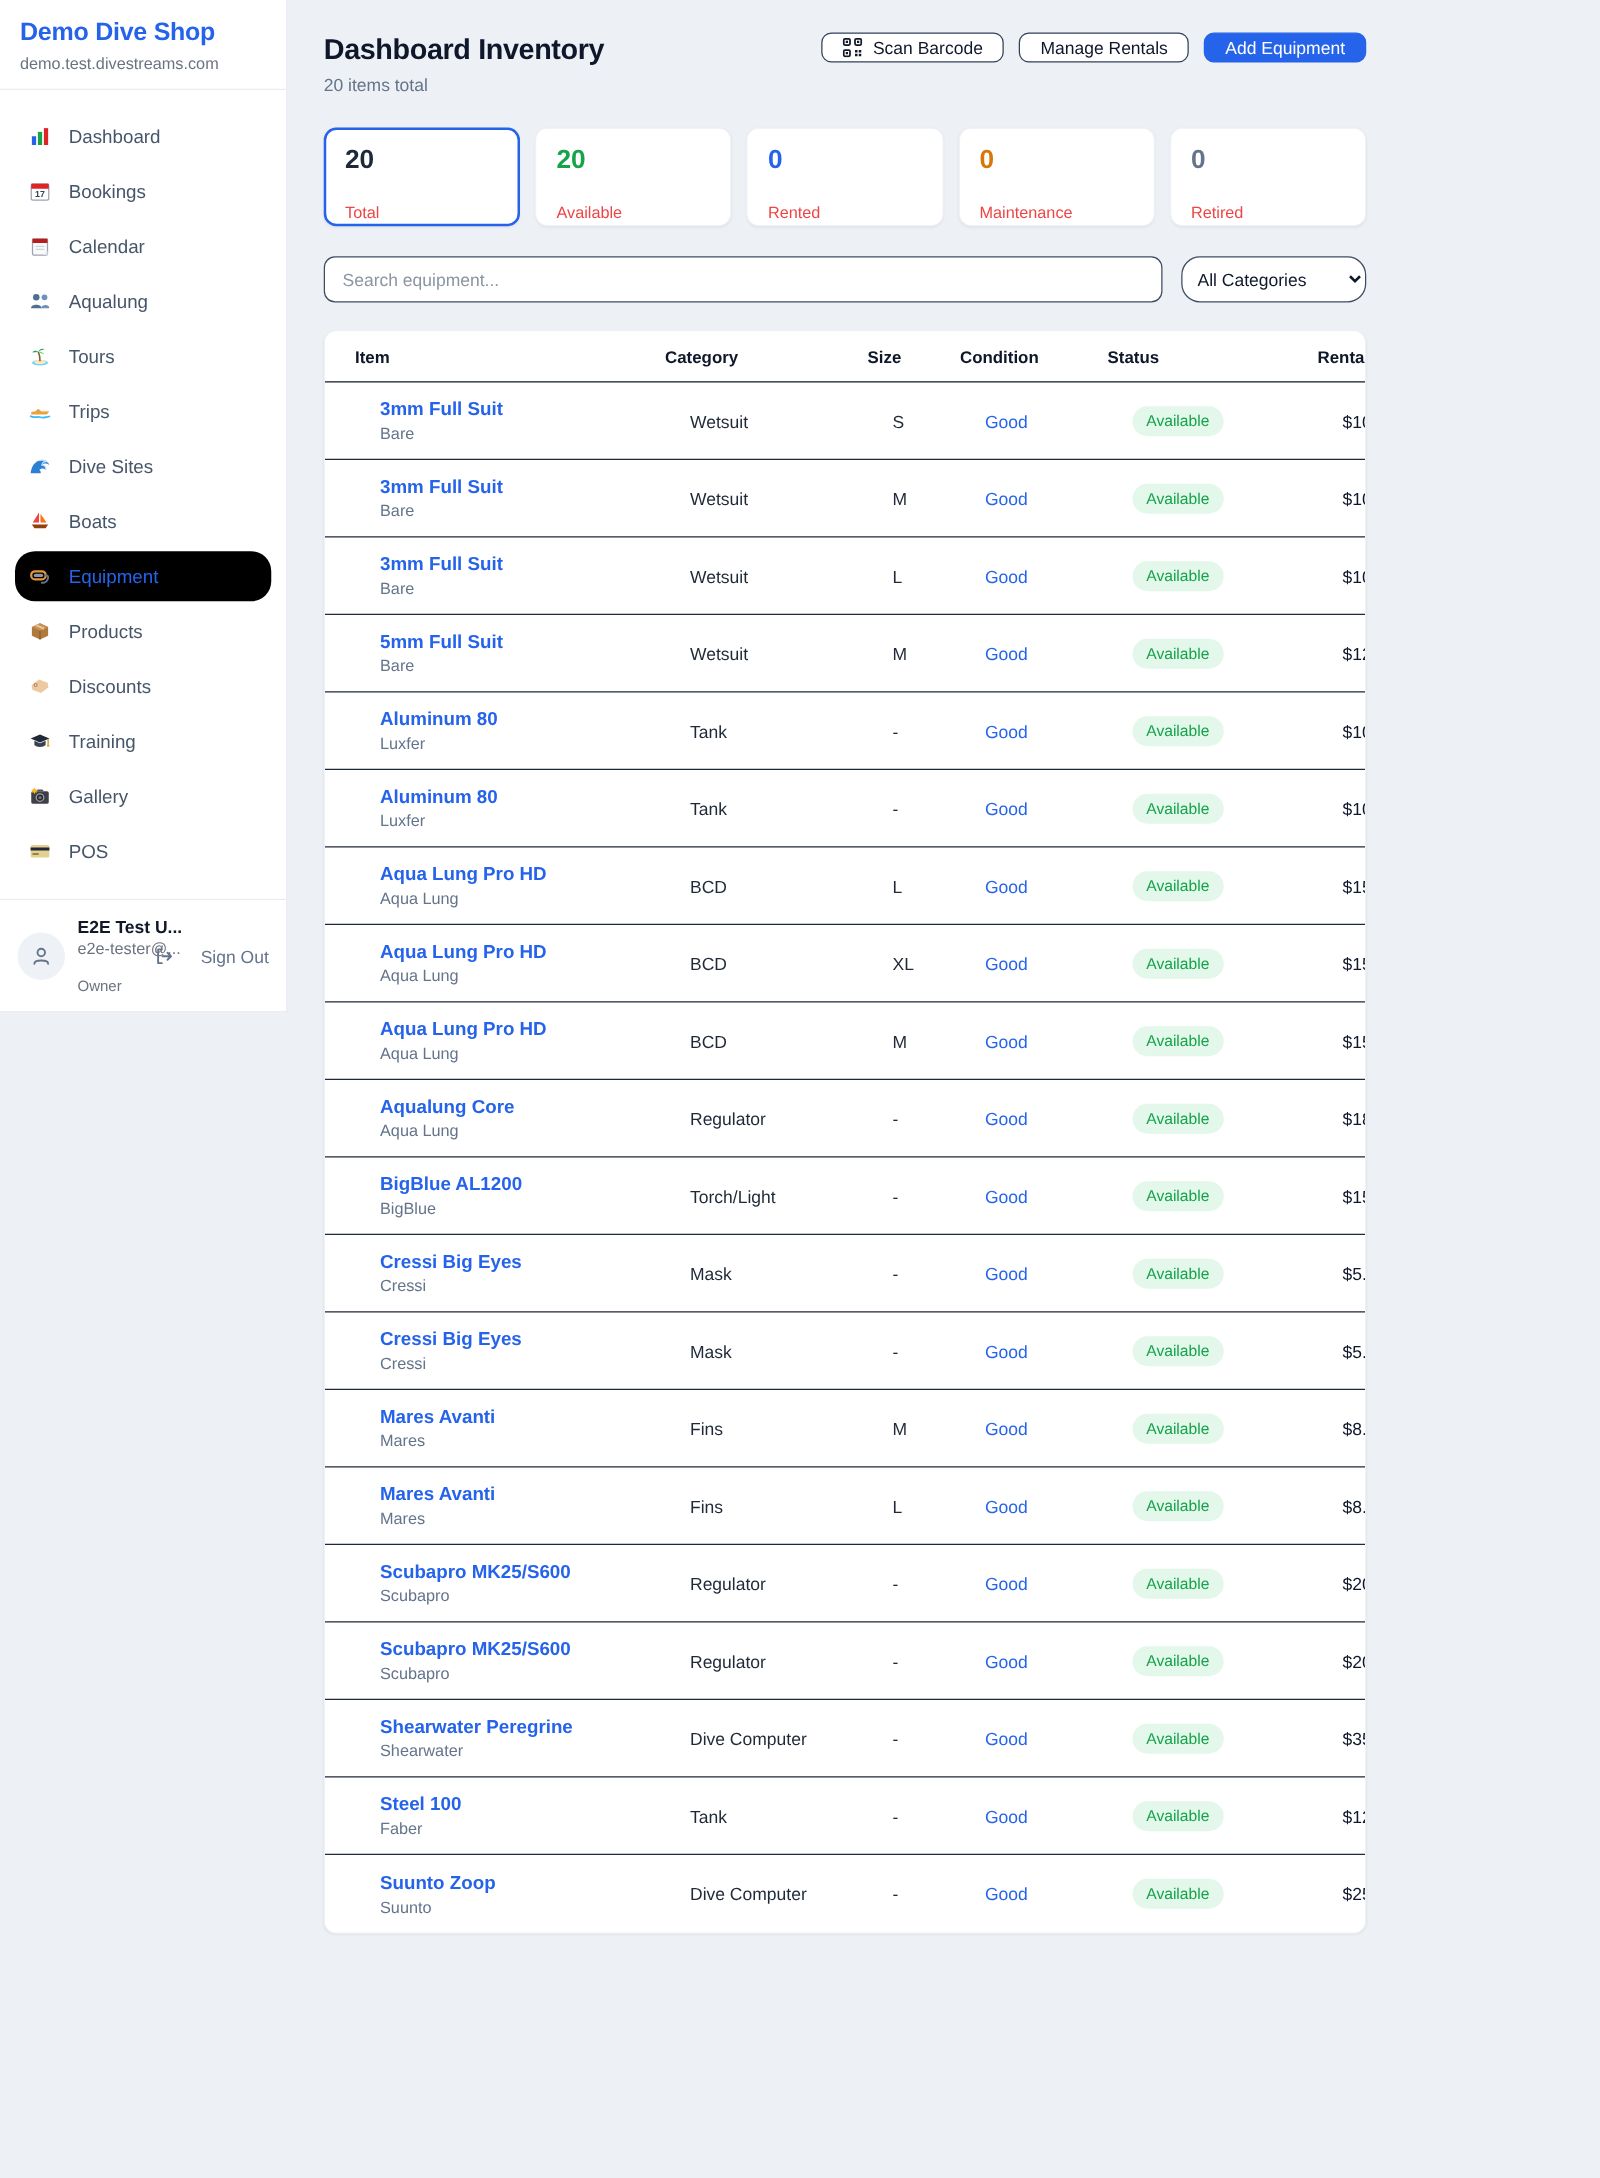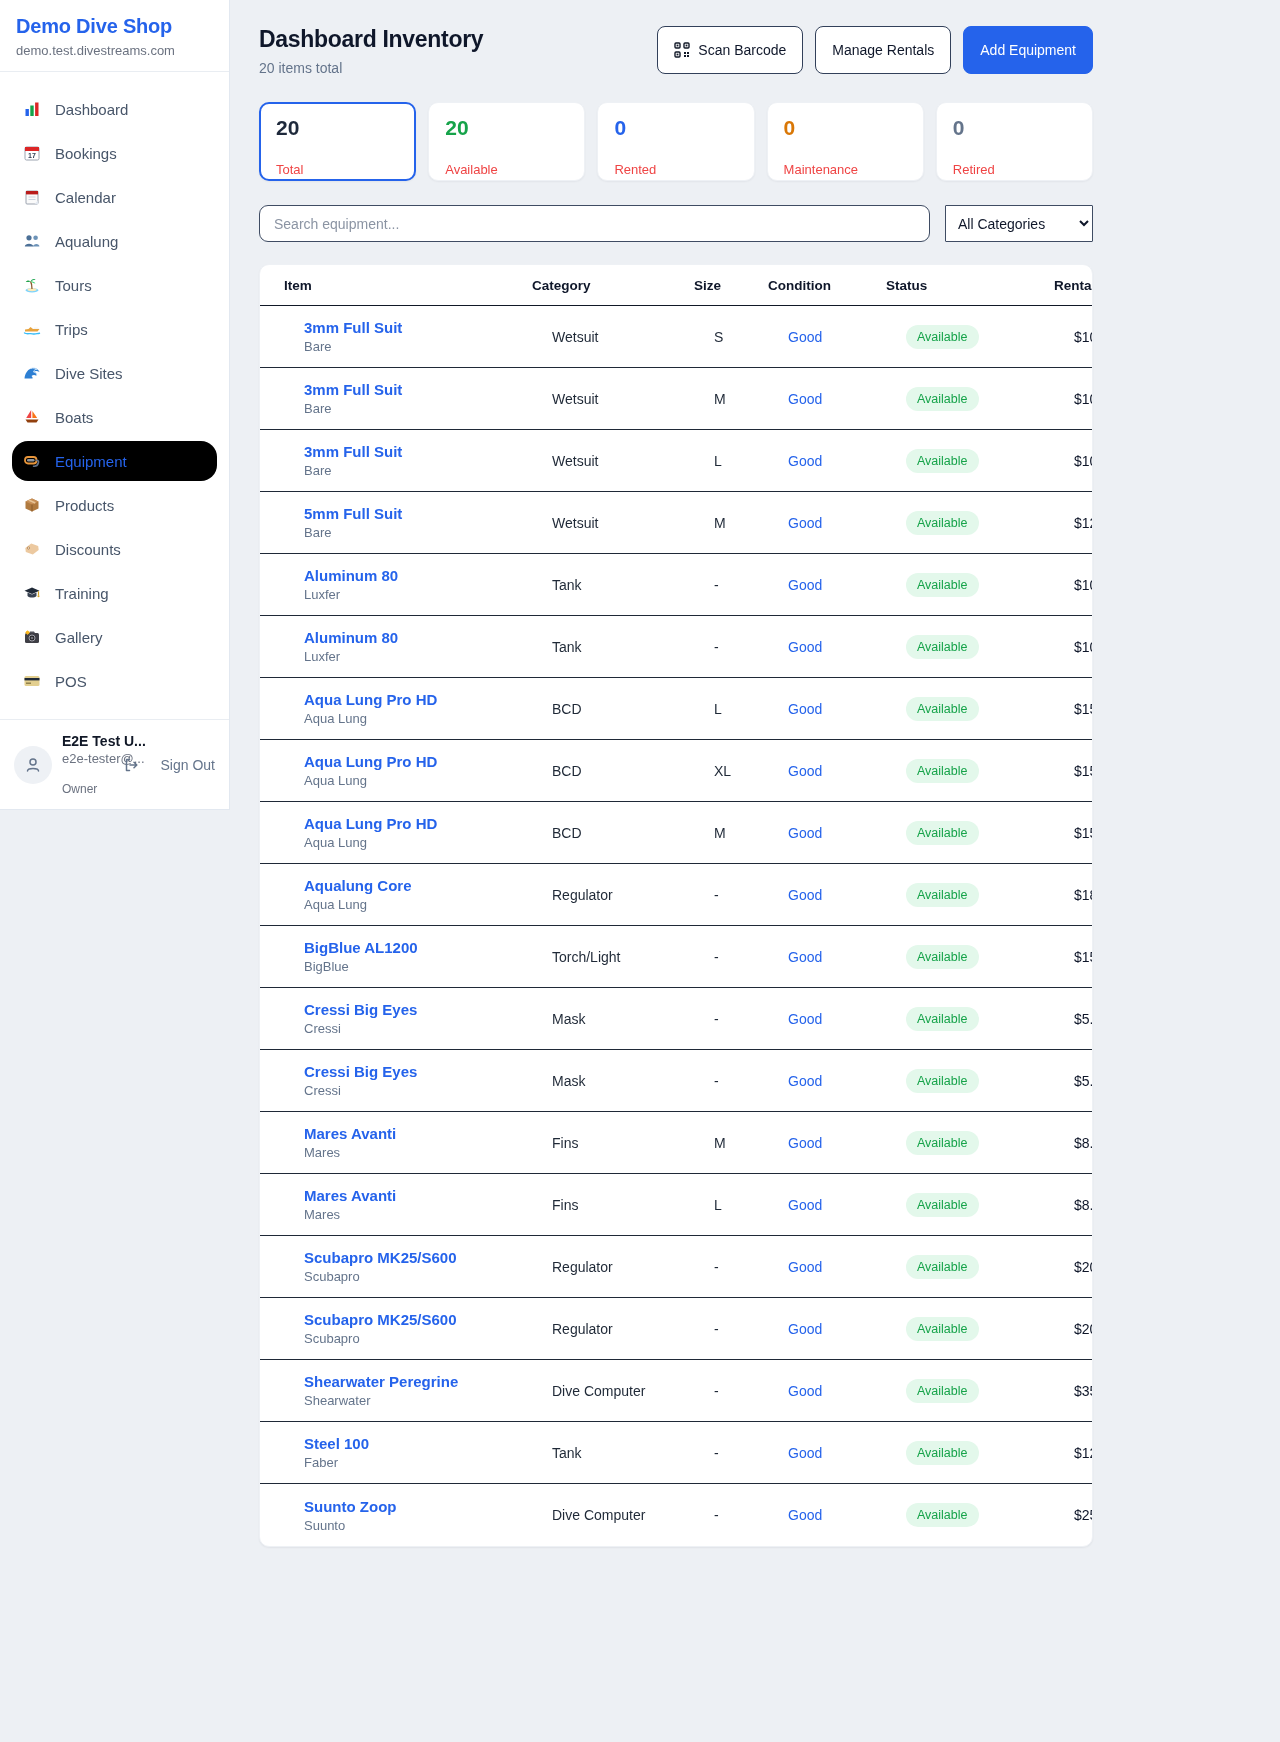--- a/index.html
+++ b/index.html
@@ -44,21 +44,21 @@
     display:flex; align-items:center; gap:22px; color:#64748b; font-size:14px;
     cursor:pointer; white-space:nowrap; flex:0 0 auto;
   }
   
   .main { padding:26px 0 0 29px; width:863px; }
   .page-head { display:flex; justify-content:space-between; align-items:flex-start; margin-bottom:26px; }
   .page-title { font-size:23px; font-weight:bold; color:#0f172a; letter-spacing:-0.3px; }
   .page-sub { font-size:14px; color:#64748b; margin-top:7px; }
   .head-actions { display:flex; gap:12px; align-items:center; }
   .btn {
-    height:48px; border-radius:8px; font-size:14px; font-weight:500;
+    height:24px; border-radius:8px; font-size:14px; font-weight:500;
     display:inline-flex; align-items:center; gap:8px; padding:0 16px;
     background:#ffffff; border:1px solid #32405a; color:#0f172a; cursor:pointer;
     font-family:"Liberation Sans", sans-serif;
   }
   .btn-primary { background:#2563eb; border-color:#2563eb; color:#ffffff; font-weight:500; }
   
   .stats { display:flex; gap:12px; margin-bottom:24px; }
   .stat-card {
     flex:1; background:#ffffff; border-radius:10px; padding:13px 16px;
     border:1px solid #eef1f5; box-shadow:0 1px 2px rgba(15,23,42,0.05);
@@ -69,21 +69,21 @@
   .stat-label { font-size:13px; color:#ef4444; margin-top:22px; }
   
   .filters { display:flex; gap:15px; margin-bottom:22px; }
   .search-input {
     flex:1; height:37px; border:1px solid #3f4c63; border-radius:9px;
     padding:14px 14px; font-size:14px; color:#0f172a; background:#ffffff;
     font-family:"Liberation Sans", sans-serif; outline:none;
   }
   .search-input::placeholder { color:#8b94a3; }
   .category-select {
-    width:148px; height:37px; border:1px solid #3f4c63; border-radius:1px;
+    width:148px; height:37px; border:1px solid #3f4c63; border-radius:15px;
     background:#ffffff; font-size:14px; color:#0f172a; padding:0 8px;
     font-family:"Liberation Sans", sans-serif;
   }
   
   .table-card {
     background:#ffffff; border-radius:10px; box-shadow:0 1px 2px rgba(15,23,42,0.06);
     overflow:hidden; border:1px solid #eef1f5;
   }
   .tgrid { display:grid; grid-template-columns:248px 162px 74px 118px 168px 1fr; align-items:center; padding:0 16px 0 24px; }
   .thead { height:41px; border-bottom:1px solid #111827; }

